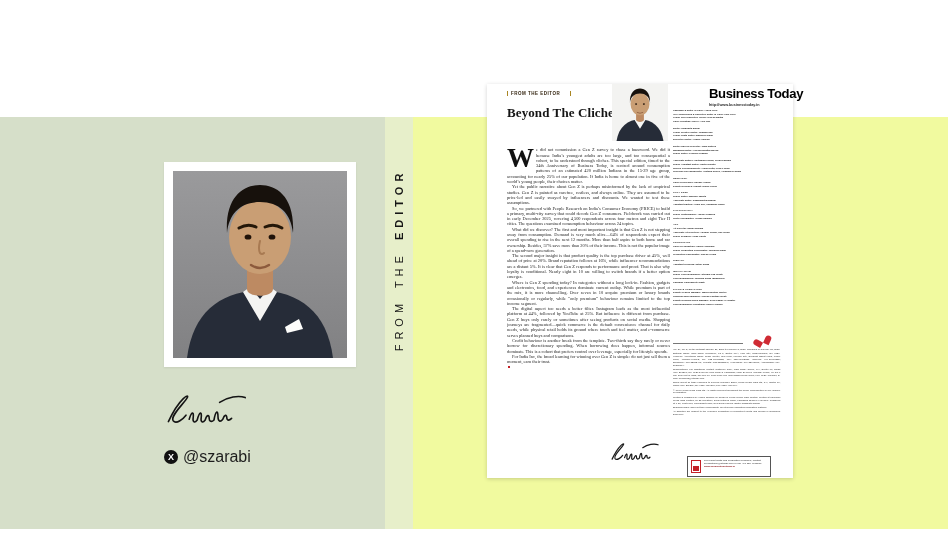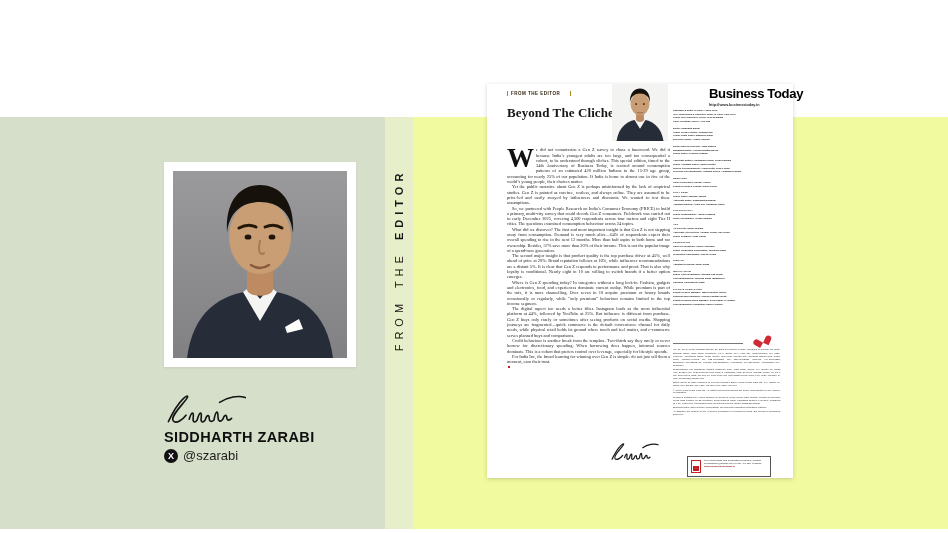--- a/index.html
+++ b/index.html
@@ -13,21 +13,21 @@
   .band-yellow { left:413px; width:535px; background:#f1fa9f; }
 
   
   .photo-frame { position:absolute; left:164px; top:162px; width:192px; height:205px; background:#ffffff; box-shadow:0 1px 2px rgba(0,0,0,.08); }
   .photo-frame svg { position:absolute; left:9px; top:9px; }
 
   .sig-left { position:absolute; left:162px; top:389px; width:96px; height:38px; }
   .editor-name { position:absolute; left:164px; top:429px; font-size:14.5px; font-weight:800; letter-spacing:.4px; color:#101010; }
   .handle-row { position:absolute; left:164px; top:448px; display:flex; align-items:center; gap:5px; }
   .x-badge { width:14px; height:14px; border-radius:50%; background:#111; color:#fff; display:flex; align-items:center; justify-content:center; font-size:9px; font-weight:800; }
-  .handle-text { font-size:13px; color:#1d1d1d; }
+  .handle-text { font-size:16px; color:#1d1d1d; }
 
   
   .spine { position:absolute; left:399px; top:260px; transform:translate(-50%,-50%) rotate(-90deg); white-space:nowrap; font-size:11px; letter-spacing:5px; word-spacing:3px; color:#161616; }
   .spine b { font-weight:800; }
 
   
   .page { position:absolute; left:487px; top:84px; width:306px; height:394px; background:#ffffff; box-shadow:0 1px 4px rgba(0,0,0,.18); }
 
   .page-tag { position:absolute; left:20px; top:4px; display:flex; align-items:center; gap:3px; }
   .tag-bar { width:1px; height:5px; background:#a98624; }
@@ -110,21 +110,20 @@
   </div>
 
   <svg class="sig-left" viewBox="0 0 120 46">
     <g stroke="#141414" stroke-width="2" fill="none" stroke-linecap="round" stroke-linejoin="round">
       <path d="M8,40 C22,10 36,3 31,11 C26,19 10,33 14,39 C18,44 27,36 30,32"></path>
       <path d="M34,37 c3,-10 6,-10 5,-2 c-1,6 2,7 5,3 c3,-11 6,-11 5,-3 c-1,6 2,7 5,3 c2,-7 5,-7 5,-2 c0,4 3,5 6,2 c2,-12 5,-13 5,-4 c0,6 3,7 6,3 c2,-6 5,-6 5,-2 c0,4 3,4 6,1"></path>
       <path d="M72,16 C82,9 96,7 104,10"></path>
     </g>
   </svg>
 
-  <div class="editor-name">SIDDHARTH ZARABI</div>
   <div class="handle-row">
     <div class="x-badge">X</div>
     <div class="handle-text">@szarabi</div>
   </div>
 
   <div class="spine"><span>FROM THE</span>&nbsp;<b>EDITOR</b></div>
 
   <div class="page">
 
     <div class="page-tag">

